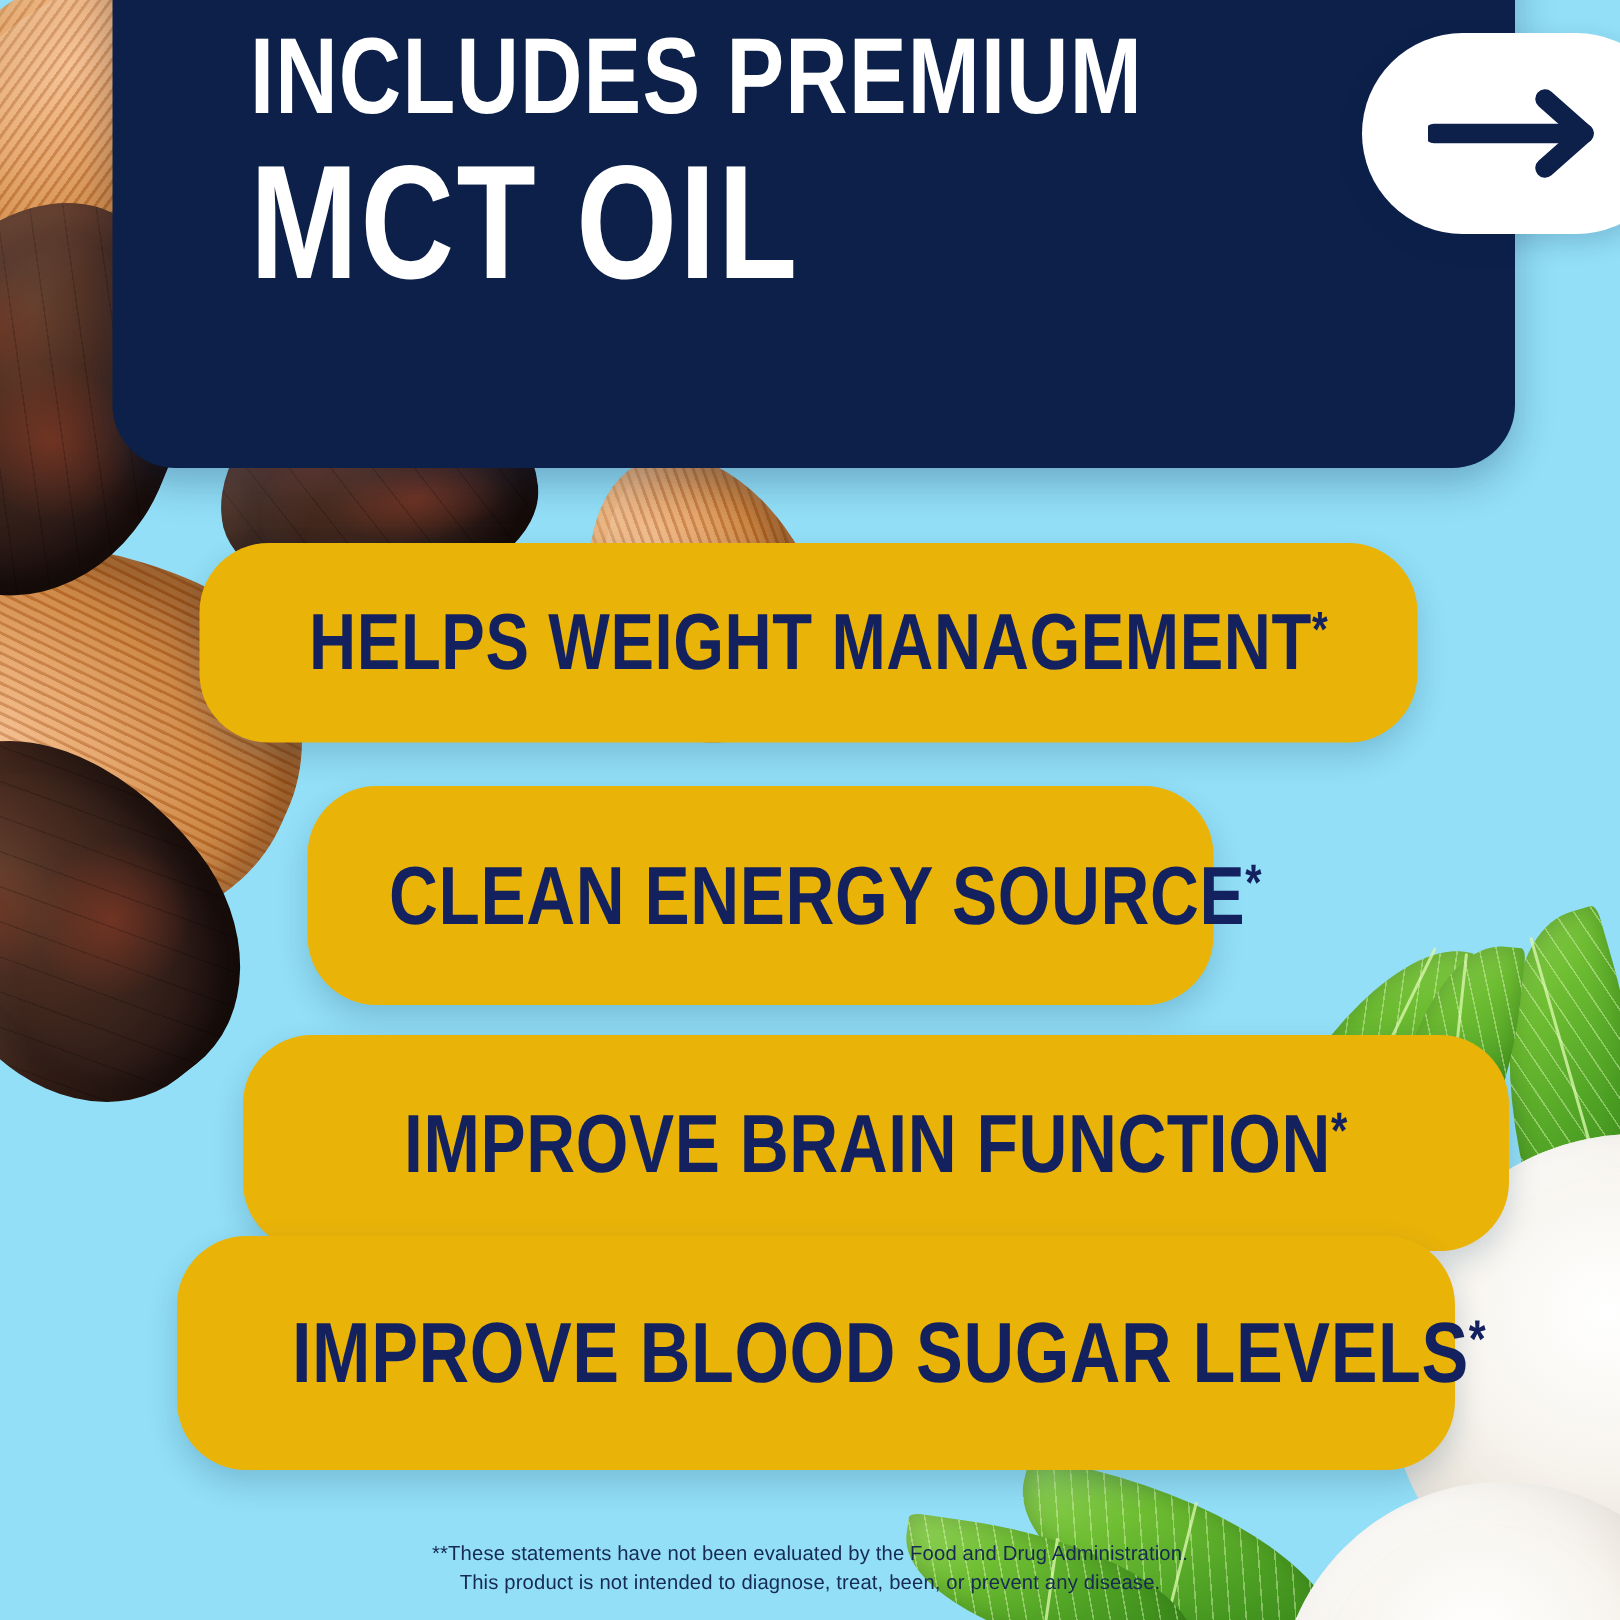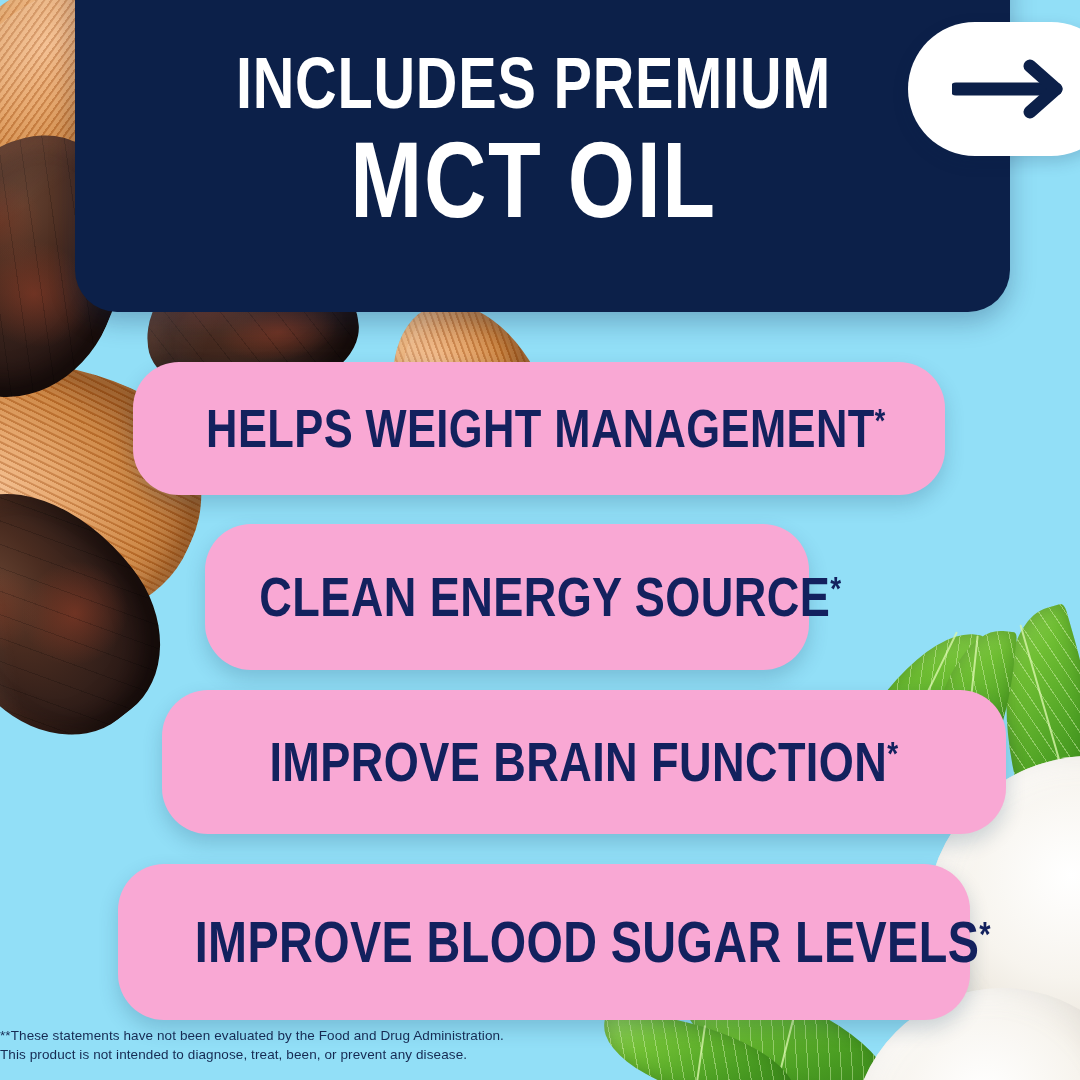--- a/index.html
+++ b/index.html
@@ -126,23 +126,22 @@
     background: #0c2049;
     border-radius: 42px;
     box-shadow: 0 10px 26px rgba(12,32,73,0.28);
     z-index: 5;
   }
   .header-text {
     position: absolute;
     left: 0;
     right: 0;
     top: 76px;
-    text-align: center;
+    text-align: left;
     padding-right: 18px;
-    margin-top: 32px;
   }
   .header-line1 {
     display: block;
     color: #ffffff;
     font-weight: 700;
     font-size: 72px;
     line-height: 0.98;
     letter-spacing: 1px;
     transform: scaleX(0.80);
     white-space: nowrap;
@@ -174,21 +173,21 @@
   .arrow-pill svg {
     position: absolute;
     left: 44px;
     top: 50%;
     transform: translateY(-50%);
   }
 
   
   .pill {
     position: absolute;
-    background: #f9a8d4;
+    background: #eab308;
     border-radius: 46px;
     box-shadow: 0 9px 20px rgba(20,60,90,0.20);
     display: flex;
     align-items: center;
     z-index: 6;
   }
   .pill-text {
     width: 100%;
     text-align: center;
     color: #13215e;
@@ -200,33 +199,33 @@
     white-space: nowrap;
   }
   .pill-text .star {
     font-size: 0.62em;
     vertical-align: 0.46em;
   }
 
   .pill-1 { left: 133px; top: 362px; width: 812px; height: 133px; }
   .pill-2 { left: 205px; top: 524px; width: 604px; height: 146px; }
   .pill-3 { left: 162px; top: 690px; width: 844px; height: 144px; }
-  .pill-4 { left: 118px; top: 864px; width: 852px; height: 156px; }
+  .pill-4 { left: 118px; top: 824px; width: 852px; height: 156px; }
 
   .pill-2 .pill-text { font-size: 55px; }
   .pill-3 .pill-text { font-size: 55px; }
   .pill-4 .pill-text { font-size: 57px; }
 
   
   .disclaimer {
     position: absolute;
     left: 0;
     right: 0;
     bottom: 16px;
-    text-align: left;
+    text-align: center;
     color: #162a52;
     font-size: 13.5px;
     line-height: 1.42;
     letter-spacing: 0.1px;
     z-index: 8;
   }
   .disclaimer span { display: block; }
 </style>
 </head>
 <body>

